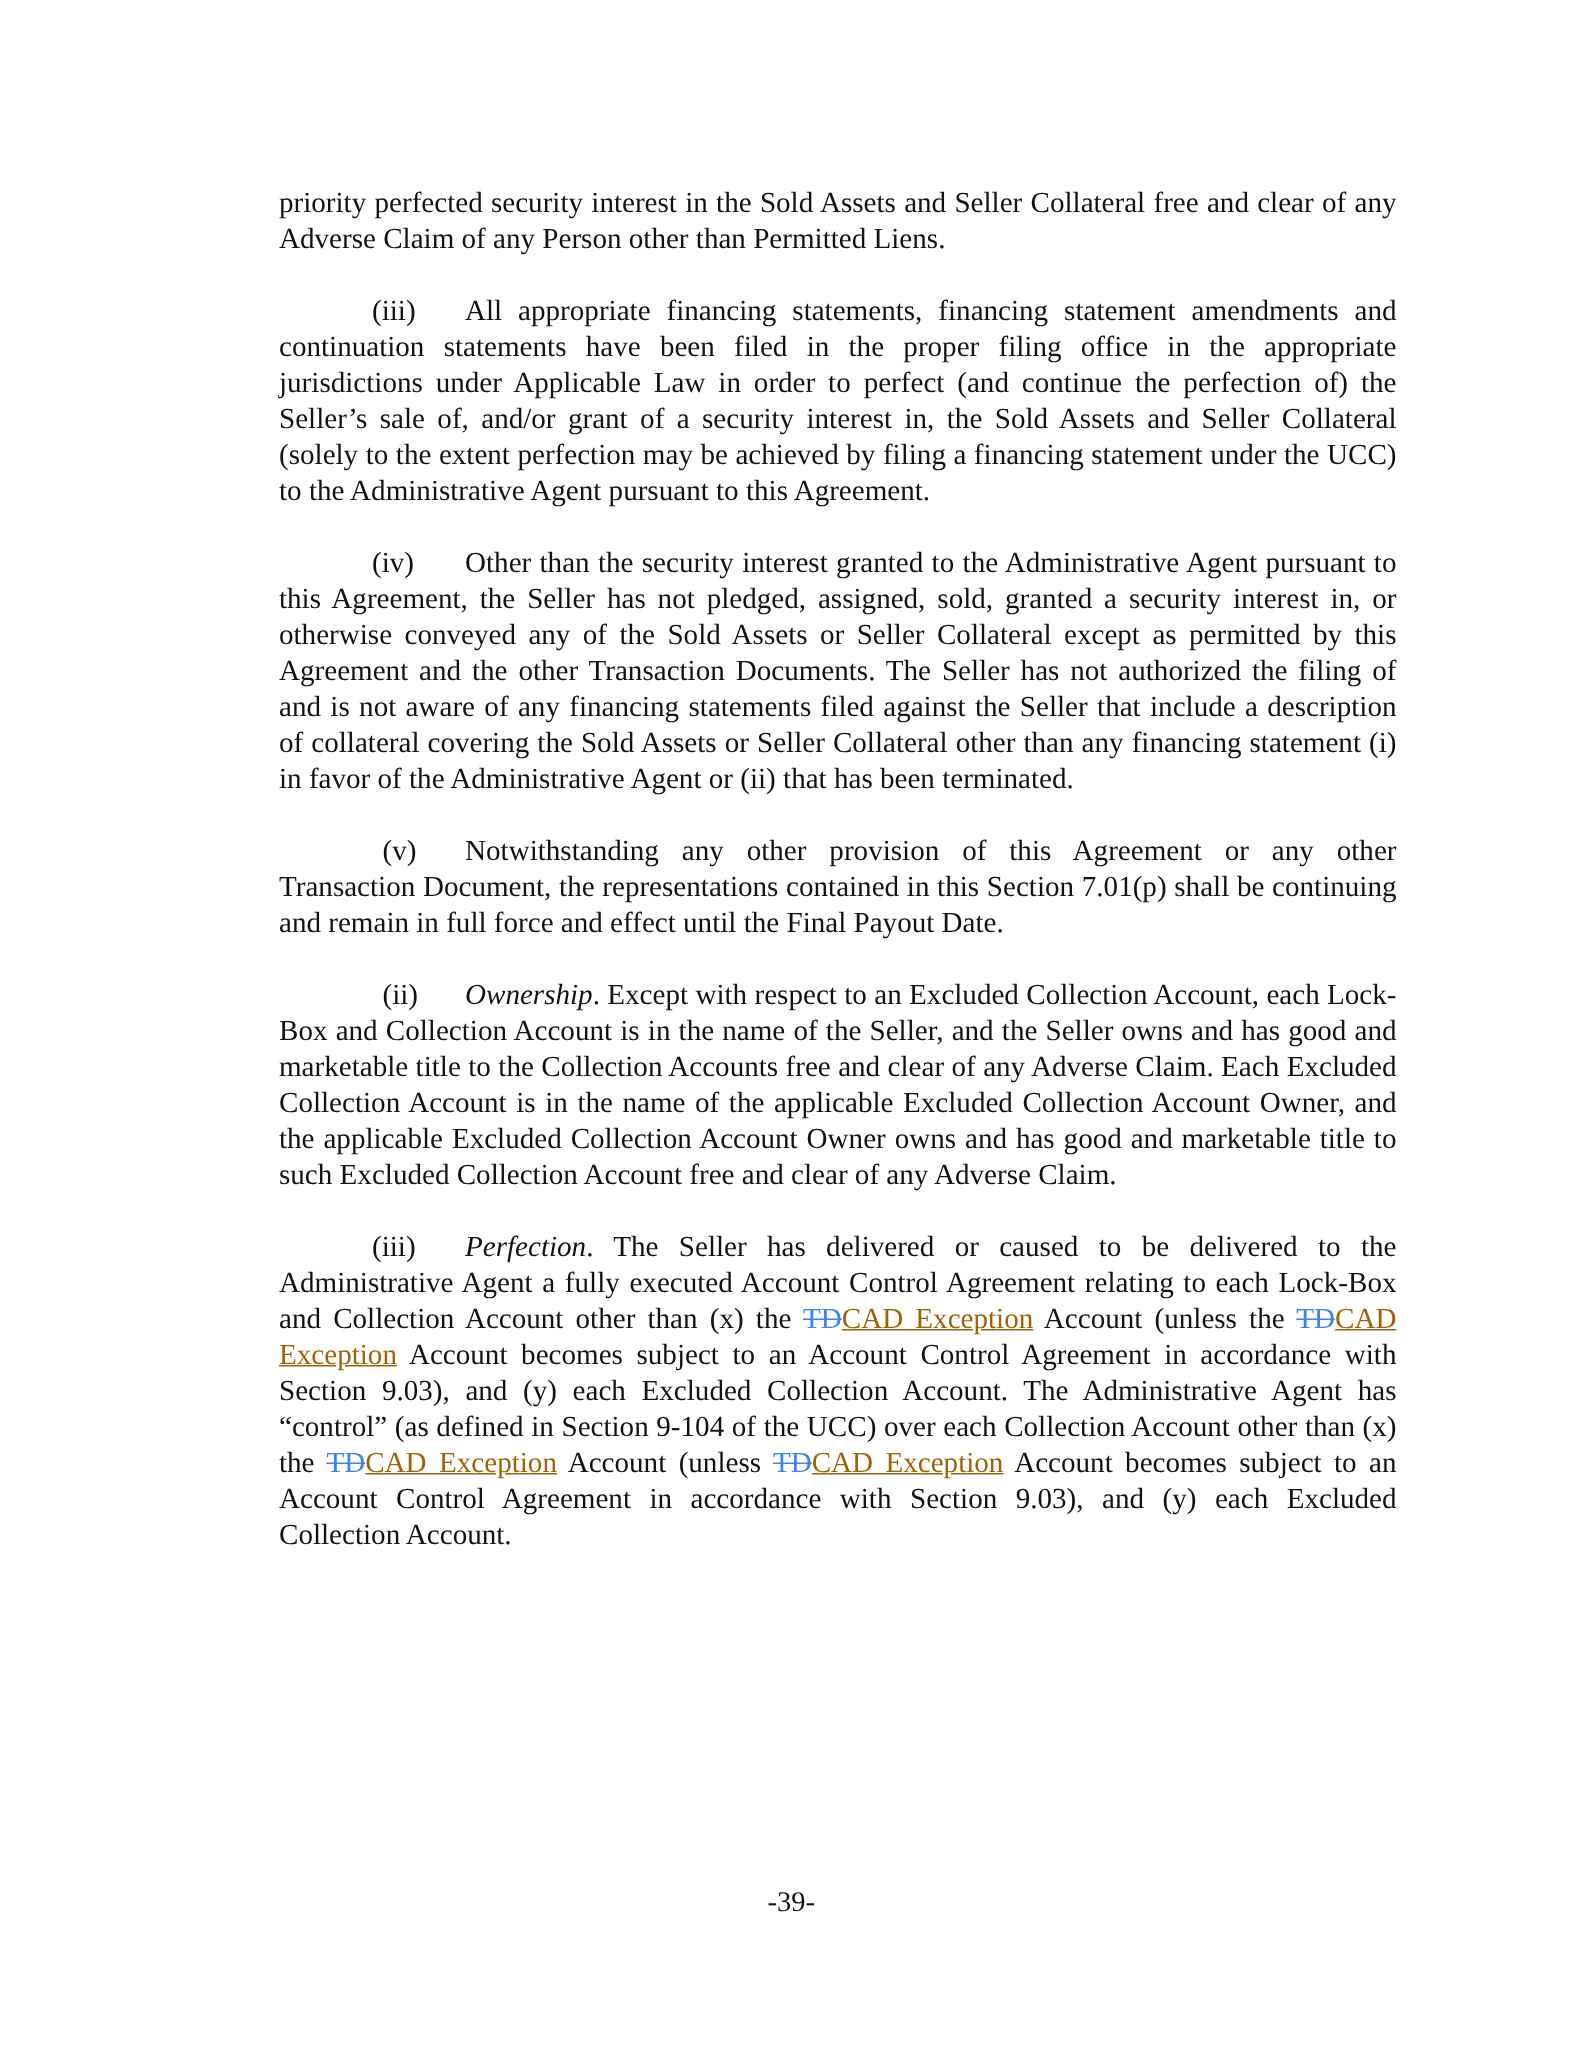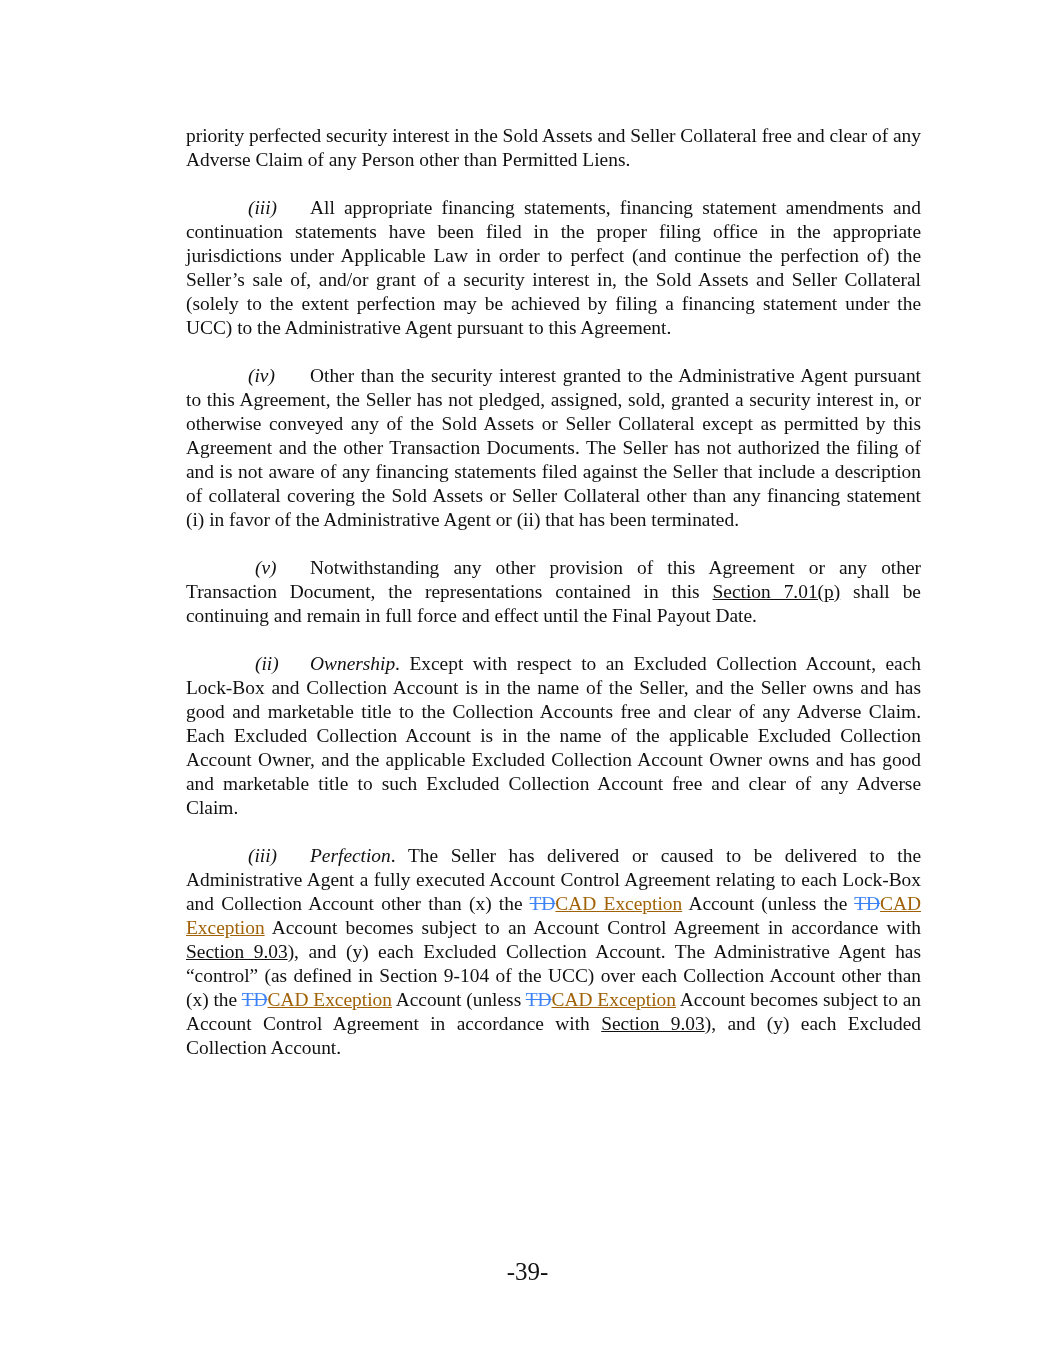--- a/index.html
+++ b/index.html
@@ -1,29 +1,29 @@
 <!DOCTYPE html>
 <html><head>
 <meta charset="utf-8">
 <style>
   html, body { margin: 0; padding: 0; background: #ffffff; }
   body { width: 1055px; height: 1365px; position: relative; overflow: hidden; }
   .page {
     position: absolute; left: 186px; top: 124px; width: 745px;
     font-family: "Liberation Serif", serif; font-size: 19.4px; line-height: 24px; color: #111;
   }
-  p { margin: 0 10px 24px 0; text-align: justify; }
+  p { margin: 0 0 24px 0; text-align: justify; }
   .ind { text-indent: 62px; }
-  .num { display: inline-block; text-indent: 0; font-style: italic; }
-  .u { text-decoration: underline; }
+  .num { display: inline-block; text-indent: 0; }
+  .u { }
   i { font-style: italic; }
   .del { color: #3b82f6; text-decoration: line-through; }
   .ins { color: #a16207; text-decoration: underline; }
   .pagenum { position: absolute; left: 0; width: 1055px; top: 1258px; text-align: center;
-    font-family: "Liberation Serif", serif; font-size: 25px; color: #111; }
+    font-family: "Liberation Serif", serif; font-size: 19px; color: #111; }
 </style>
 </head>
 <body>
 
 <div class="page">
   <p><span>priority perfected security interest in the Sold Assets and Seller Collateral free and clear of any Adverse Claim of any Person other than Permitted Liens.</span></p>
 
   <p class="ind"><span class="num" style="width:62px">(iii)</span><span>All appropriate financing statements, financing statement amendments and continuation statements have been filed in the proper filing office in the appropriate jurisdictions under Applicable Law in order to perfect (and continue the perfection of) the Seller’s sale of, and/or grant of a security interest in, the Sold Assets and Seller Collateral (solely to the extent perfection may be achieved by filing a financing statement under the UCC) to the Administrative Agent pursuant to this Agreement.</span></p>
 
   <p class="ind"><span class="num" style="width:62px">(iv)</span><span>Other than the security interest granted to the Administrative Agent pursuant to this Agreement, the Seller has not pledged, assigned, sold, granted a security interest in, or otherwise conveyed any of the Sold Assets or Seller Collateral except as permitted by this Agreement and the other Transaction Documents.  The Seller has not authorized the filing of and is not aware of any financing statements filed against the Seller that include a description of collateral covering the Sold Assets or Seller Collateral other than any financing statement (i) in favor of the Administrative Agent or (ii) that has been terminated.</span></p>

